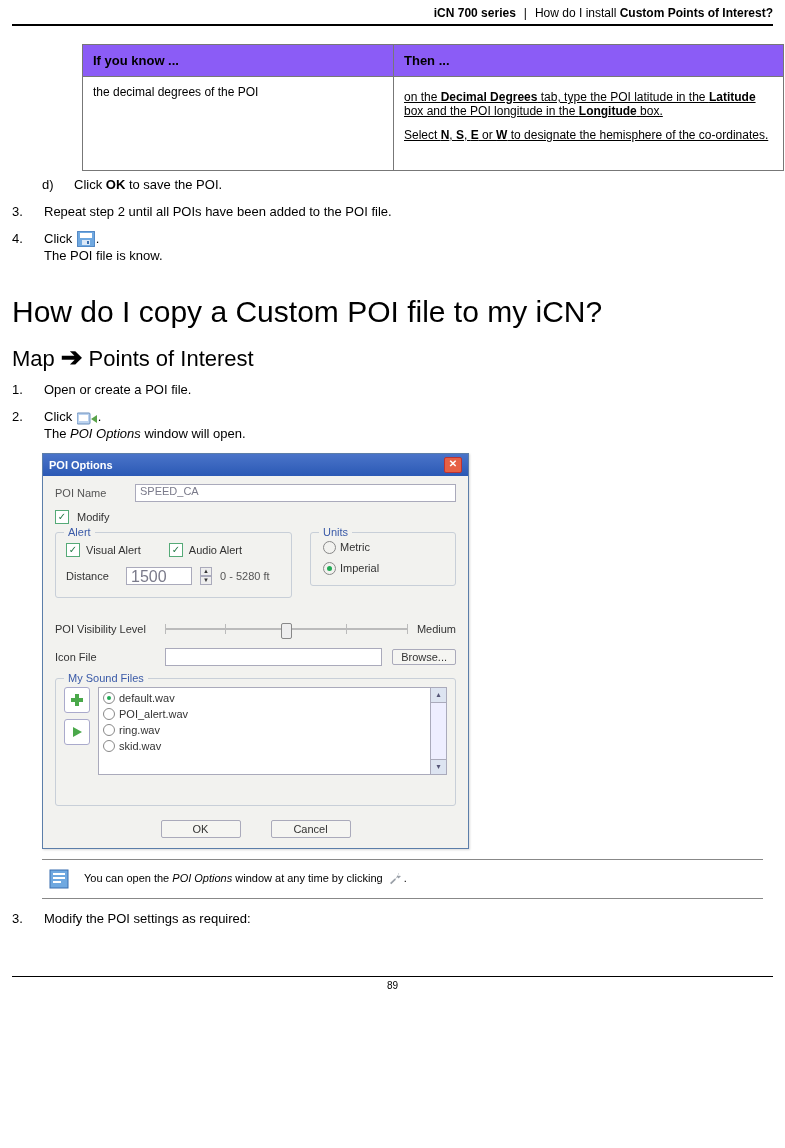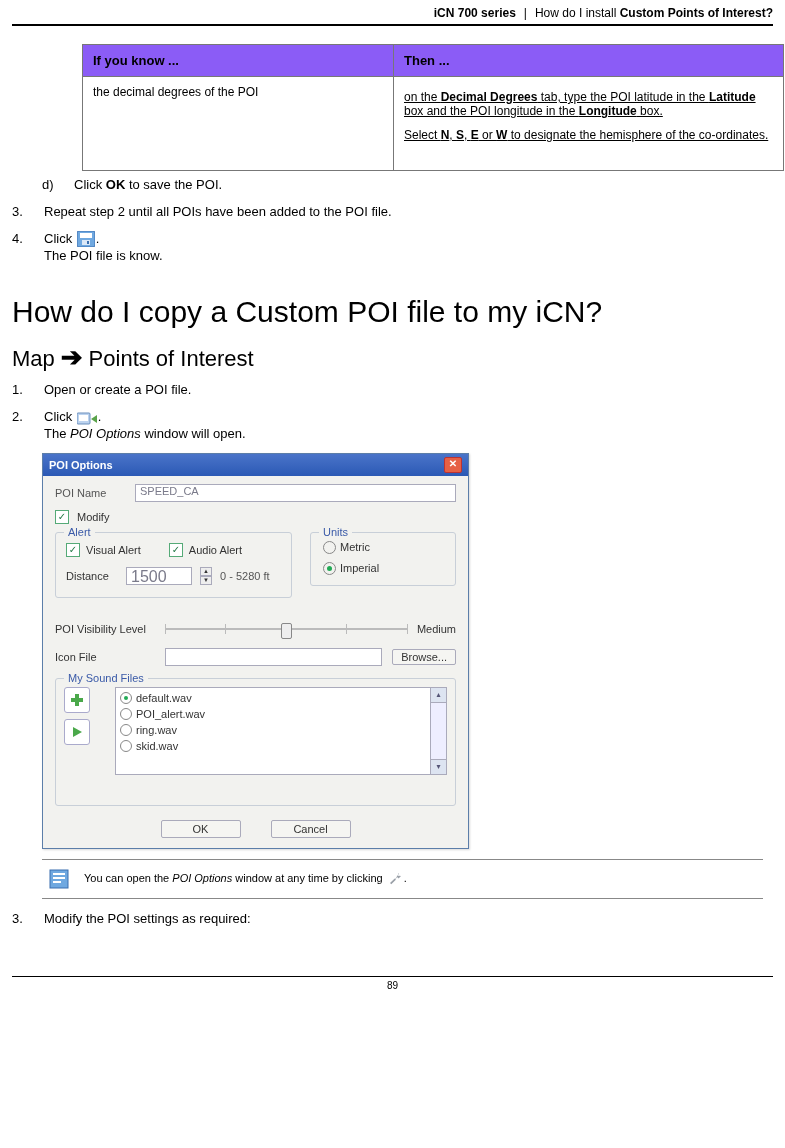--- a/index.html
+++ b/index.html
@@ -157,21 +157,21 @@
   .slider-row { display:flex; align-items:center; gap:10px; margin-bottom:10px; }
   .slider { flex:1; height:18px; position:relative; }
   .slider-track { position:absolute; top:8px; left:0; right:0; height:2px; background:#bbb; }
   .slider-tick { position:absolute; top:4px; width:1px; height:10px; background:#bbb; }
   .slider-thumb { position:absolute; top:3px; width:9px; height:14px; background:#eee; border:1px solid #888; border-radius:2px; }
   .iconfile-row { display:flex; align-items:center; gap:10px; margin-bottom:12px; }
   .iconfile-input { flex:1; border:1px solid #aab; background:#fff; height:16px; }
   .browse-btn { border:1px solid #aab; background:#f5f5f2; padding:1px 8px; font-size:11px; border-radius:2px; }
   .soundgroup { border:1px solid #c8cfd8; border-radius:3px; padding:8px 8px 30px; position:relative; margin-bottom:14px; }
   .soundgroup .group-legend { color:#3a5aa8; }
-  .sound-inner { display:flex; gap:25px; }
+  .sound-inner { display:flex; gap:8px; }
   .sound-btns { display:flex; flex-direction:column; gap:6px; }
   .sq-btn { width:24px; height:24px; border:1px solid #aac; background:#fff; border-radius:3px; display:flex; align-items:center; justify-content:center; }
   .sound-list { flex:1; border:1px solid #aab; background:#fff; height:86px; overflow:hidden; display:flex; }
   .sound-items { flex:1; padding:2px 4px; }
   .sound-items div { display:flex; align-items:center; gap:4px; line-height:16px; }
   .sound-radio { width:10px; height:10px; border:1px solid #888; border-radius:50%; display:inline-flex; align-items:center; justify-content:center; }
   .sound-radio.checked::after { content:""; width:4px; height:4px; background:#2a5; border-radius:50%; display:block; }
   .sound-scroll { width:15px; border-left:1px solid #aab; background:#eef; display:flex; flex-direction:column; justify-content:space-between; }
   .sound-scroll div { height:14px; background:#dde4f1; border-bottom:1px solid #aab; font-size:8px; text-align:center; line-height:14px; color:#557; }
   .sound-scroll div:last-child { border-top:1px solid #aab; border-bottom:none; }

